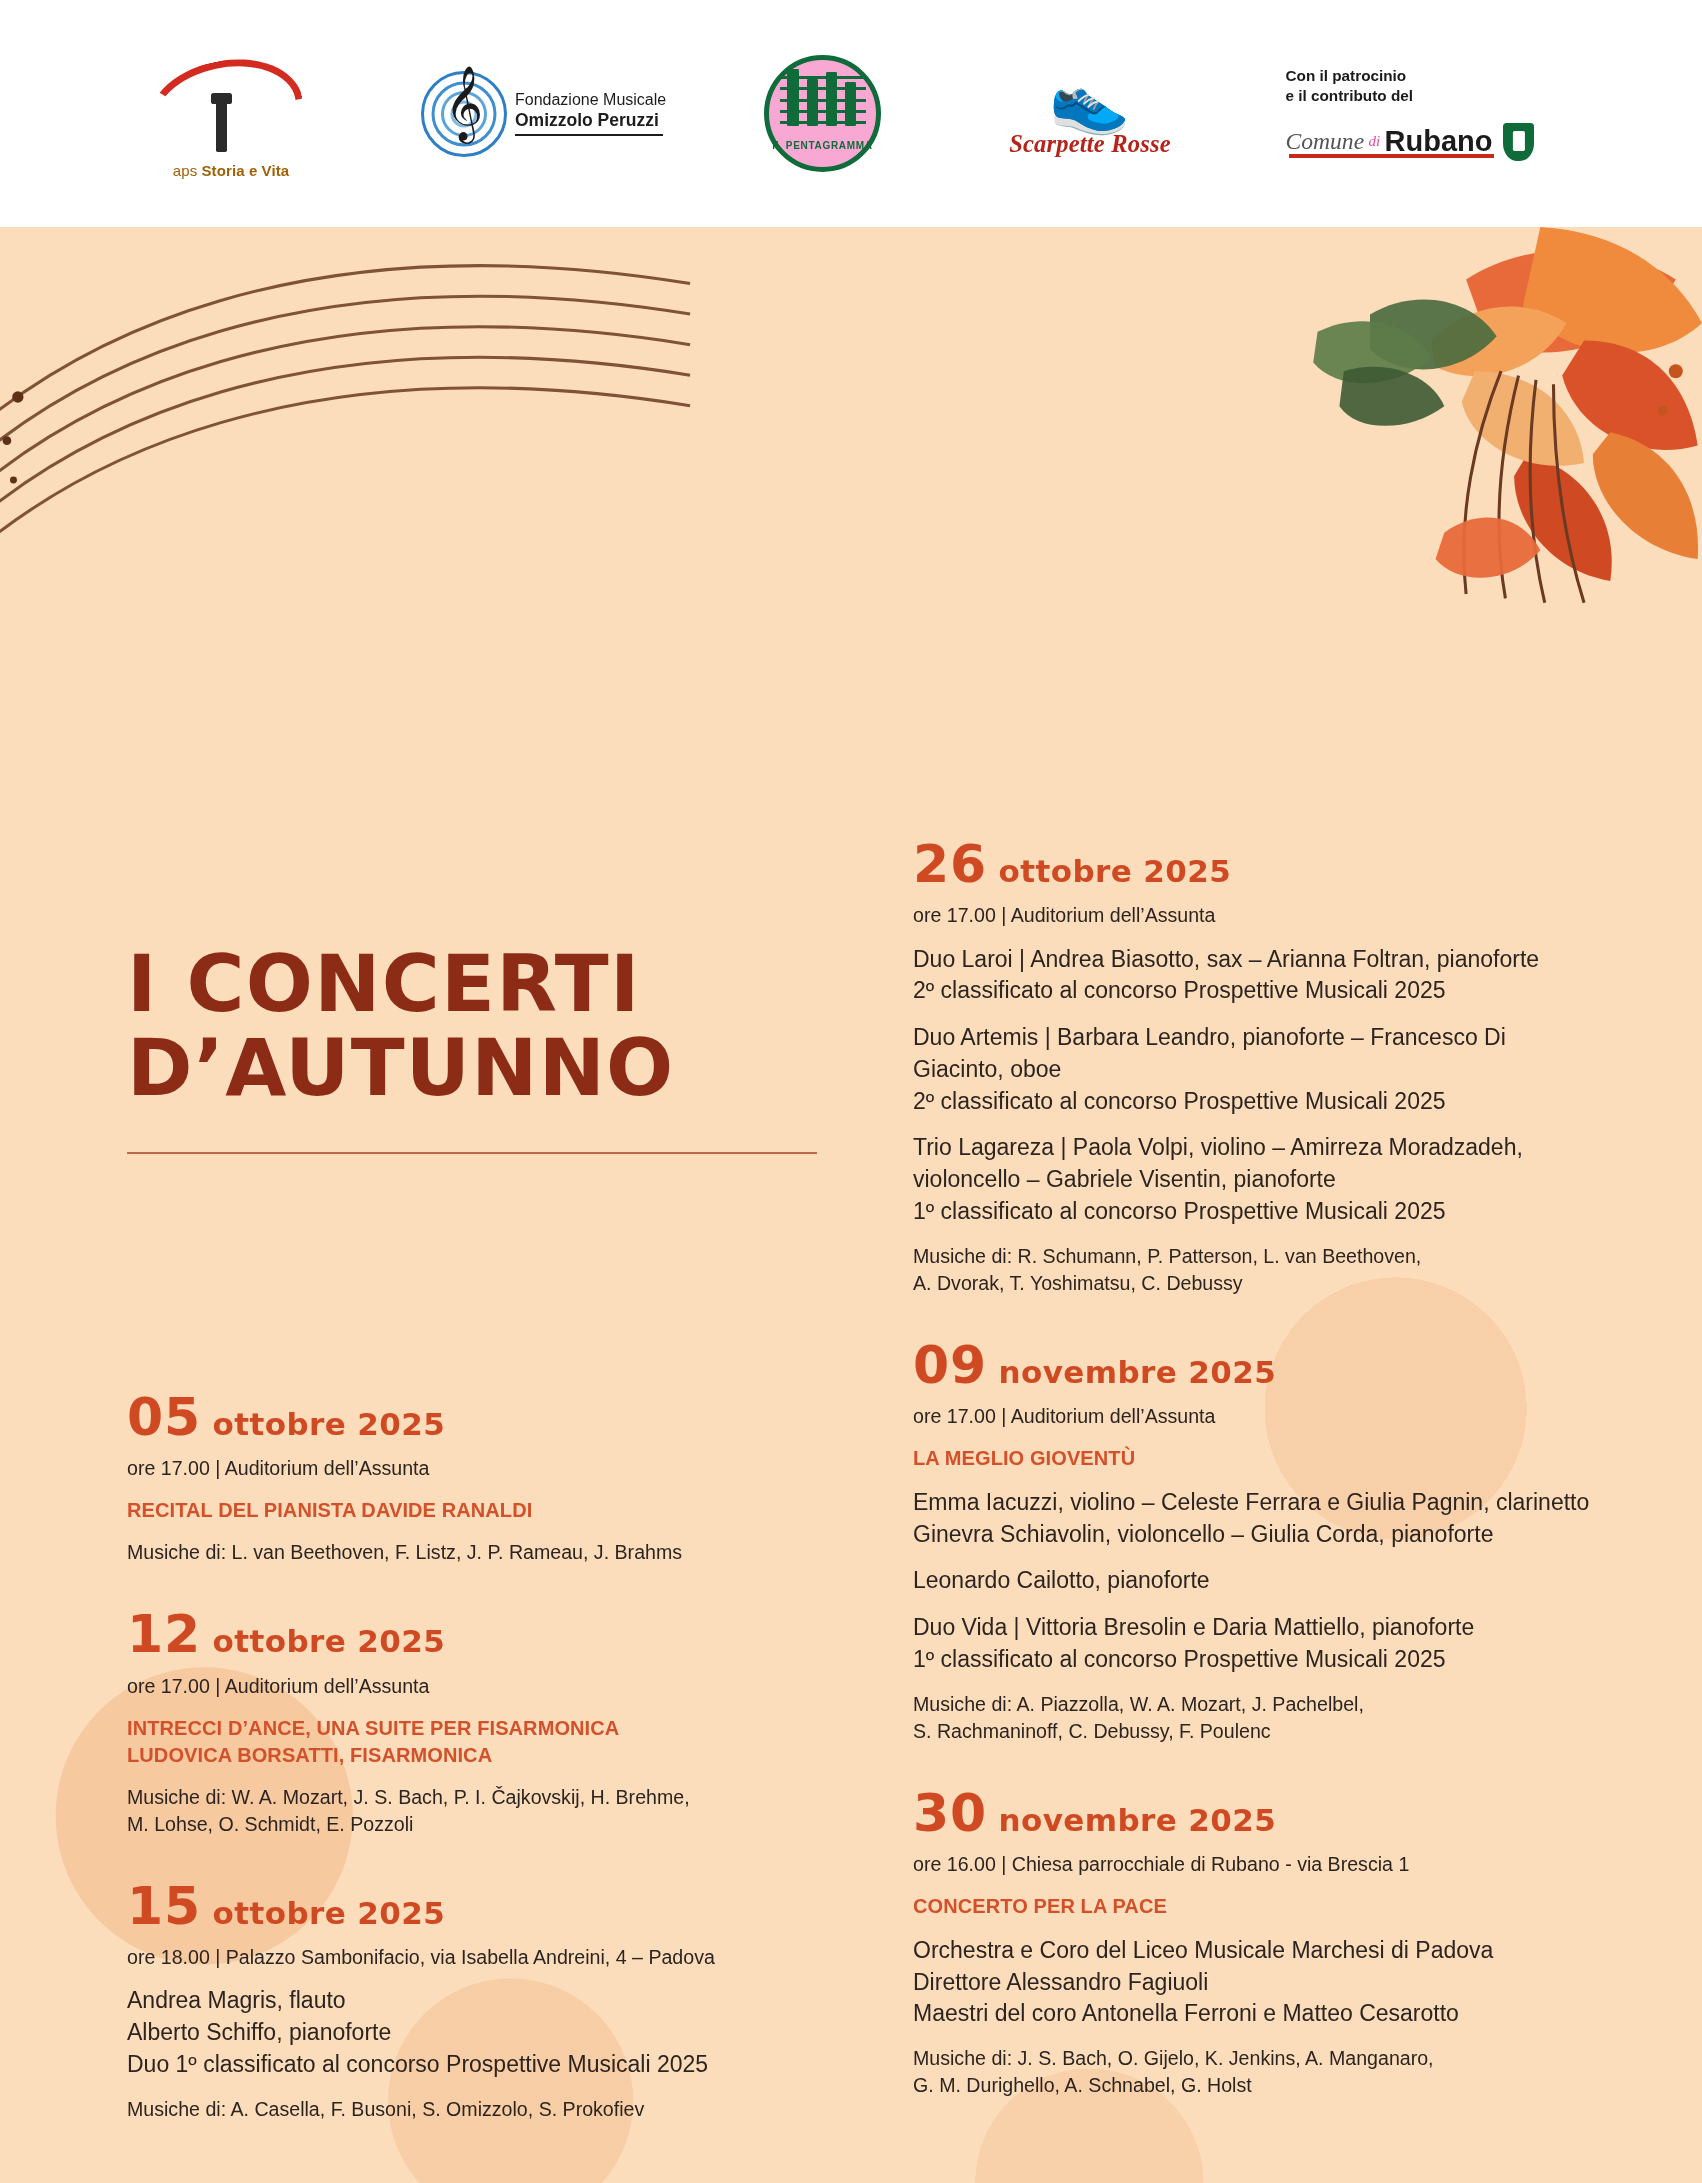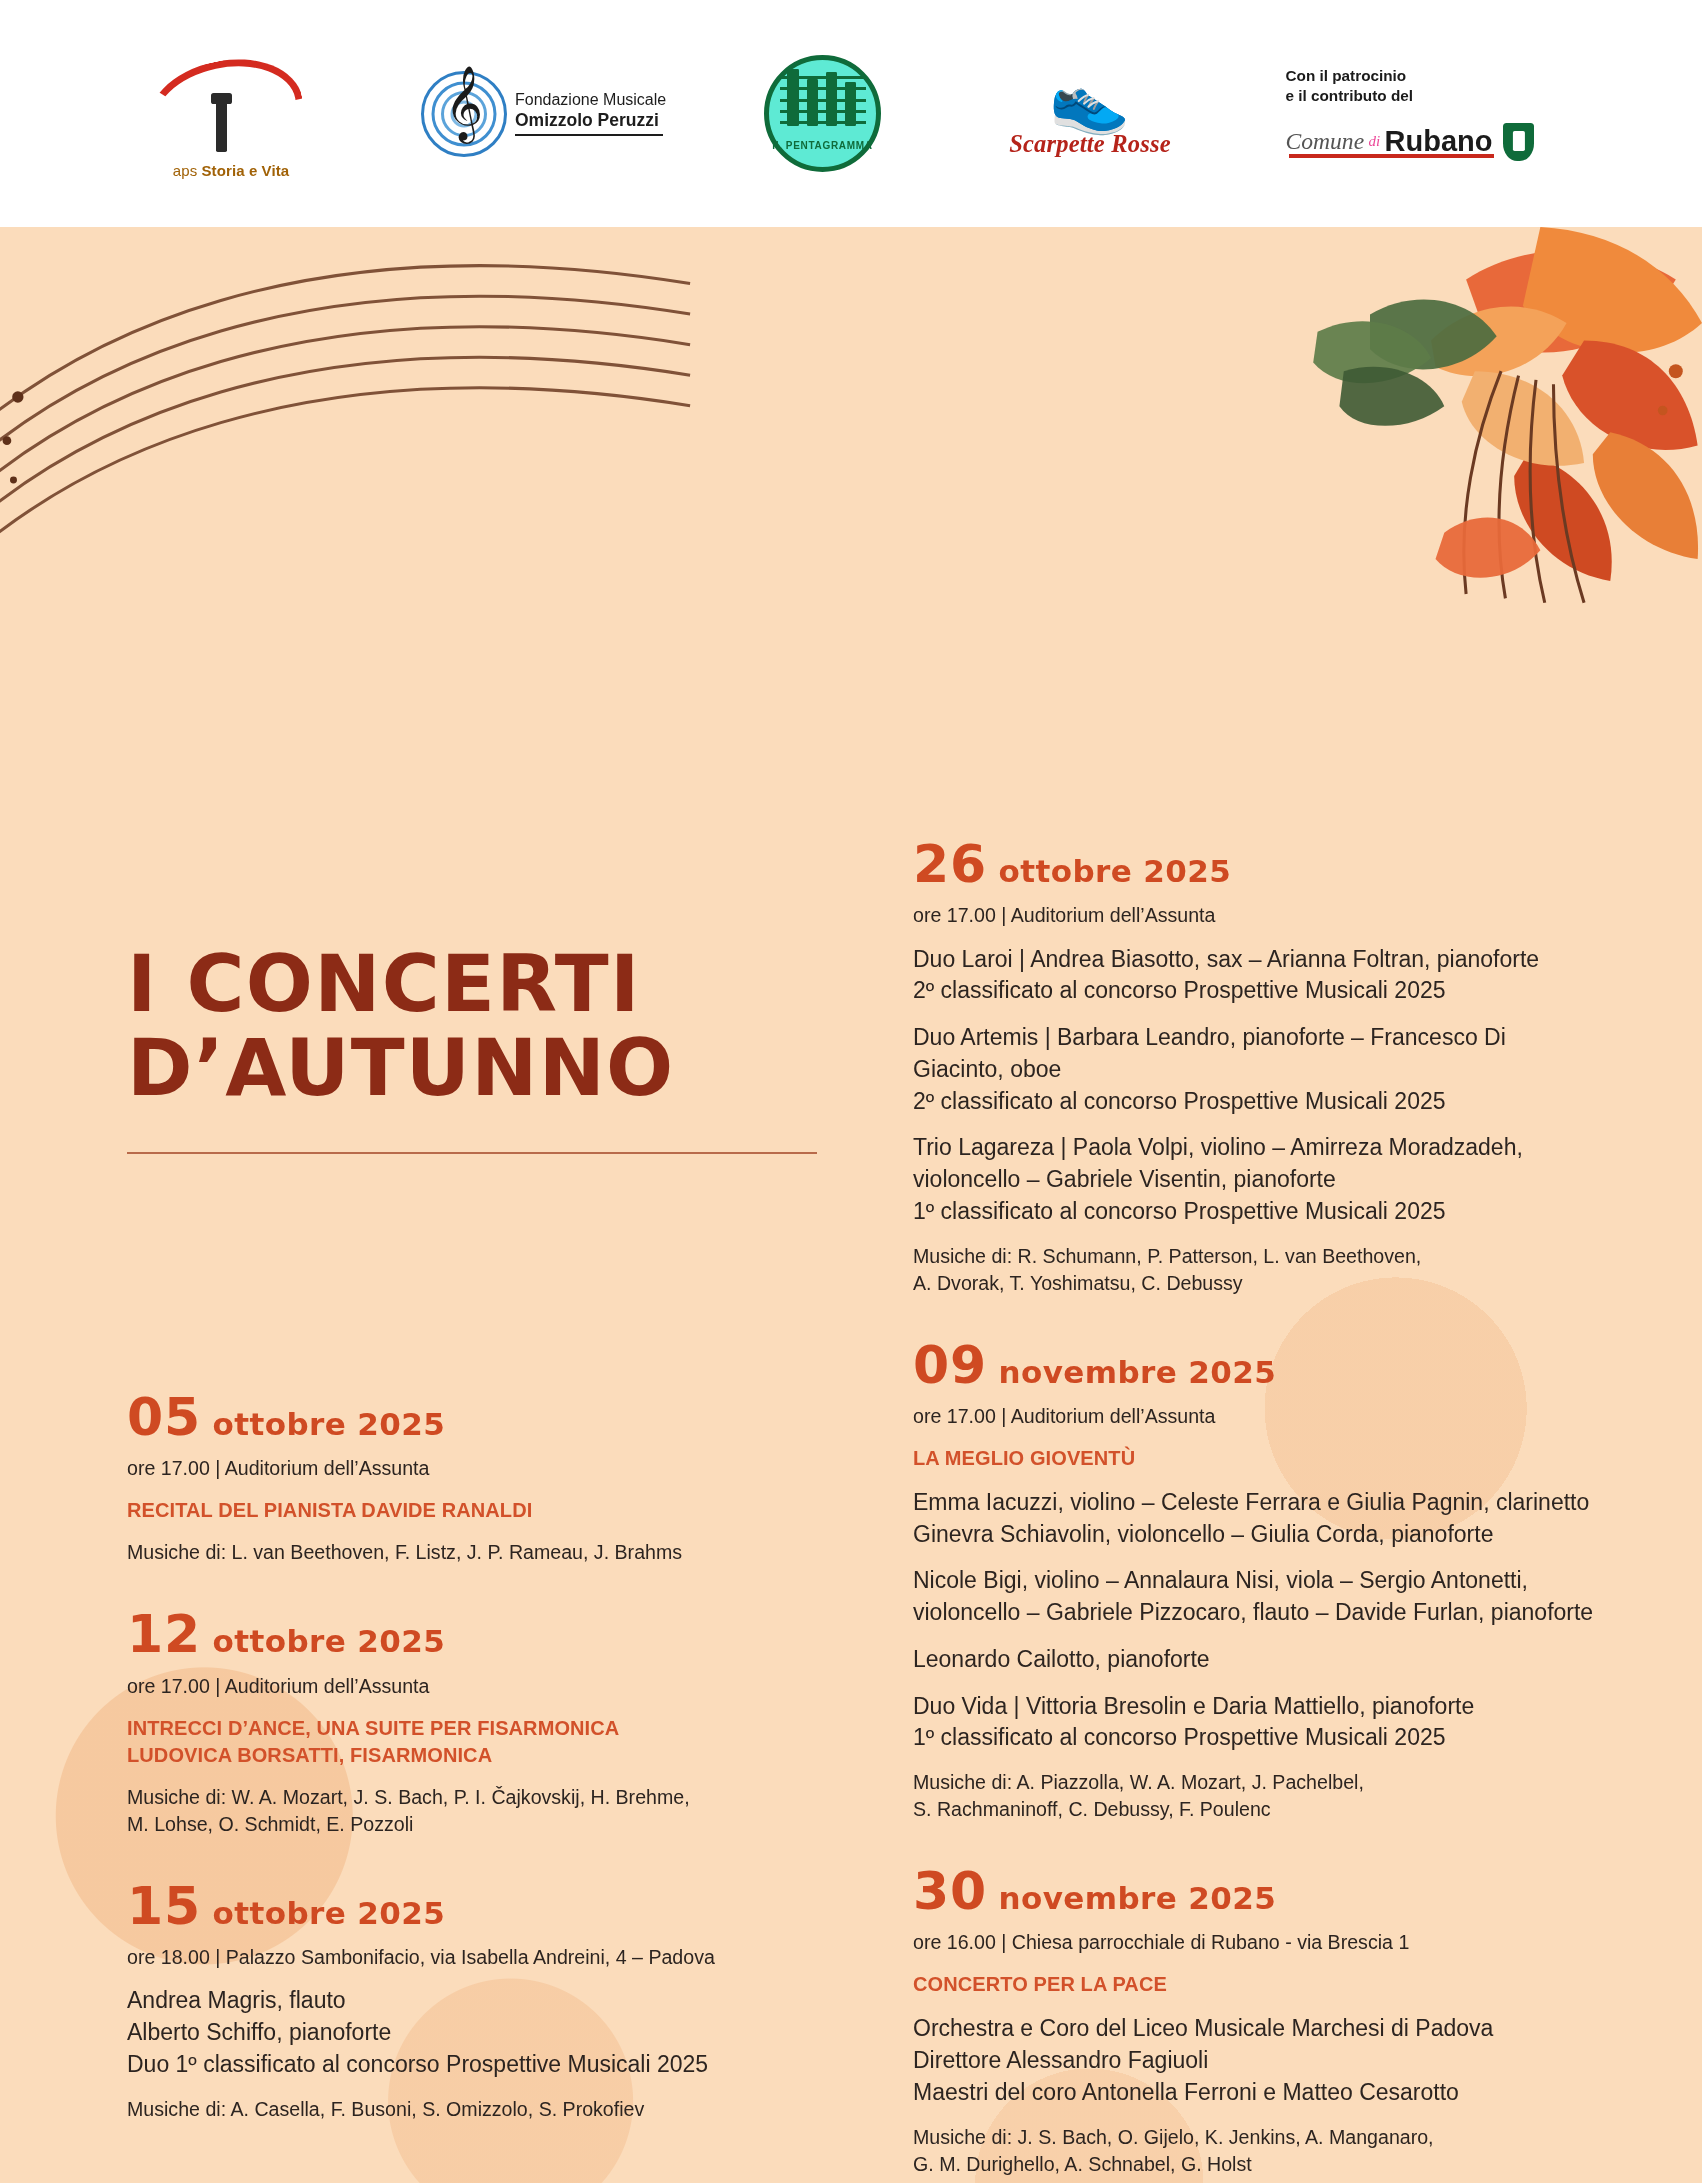--- a/index.html
+++ b/index.html
@@ -69,21 +69,21 @@
   .logo2 .words { display: flex; flex-direction: column; line-height: 1.18; }
   .logo2 .words .l1 { font-size: 16px; color: #1d1d1d; }
   .logo2 .words .l2 { font-size: 17.5px; color: #1d1d1d; font-weight: bold; }
   .logo2 .rule { width: 148px; height: 2.2px; background: #1d1d1d; margin-top: 3.1px; }
 
   
   .logo3 { width: 144px; }
   .logo3 .circle {
     width: 117px; height: 117px; border-radius: 50%;
     border: 5.7px solid #0f6b3a; display: flex; align-items: center; justify-content: center;
-    flex-direction: column; position: relative; background: #5eead4; gap: 7px;
+    flex-direction: column; position: relative; background: #f9a8d4; gap: 7px;
   }
   .logo3 .staff { width: 86px; height: 52px; position: relative; }
   .logo3 .staff .ln { position: absolute; left: 0; width: 86px; height: 3.1px; background: #0f6b3a; }
   .logo3 .staff .ln:nth-child(1){top:0}
   .logo3 .staff .ln:nth-child(2){top:11.4px}
   .logo3 .staff .ln:nth-child(3){top:23px}
   .logo3 .staff .ln:nth-child(4){top:34px}
   .logo3 .staff .ln:nth-child(5){top:45px}
   .logo3 .staff .blk {
     position: absolute; background: #0f6b3a; border-radius: 1.3px;
@@ -333,21 +333,20 @@
     </div>
 
     <div class="event">
       <div class="ev-date">
         <span class="ev-day">09</span>
         <span class="ev-month">novembre 2025</span>
       </div>
       <div class="ev-place">ore 17.00 | Auditorium dell’Assunta</div>
       <div class="ev-head">LA MEGLIO GIOVENTÙ</div>
       <div class="ev-block">Emma Iacuzzi, violino – Celeste Ferrara e Giulia Pagnin, clarinetto<br>Ginevra Schiavolin, violoncello – Giulia Corda, pianoforte</div>
-      <div class="ev-block">Nicole Bigi, violino – Annalaura Nisi, viola – Sergio Antonetti, violoncello – Gabriele Pizzocaro, flauto – Davide Furlan, pianoforte</div>
       <div class="ev-block">Leonardo Cailotto, pianoforte</div>
       <div class="ev-block">Duo Vida | Vittoria Bresolin e Daria Mattiello, pianoforte<br>1º classificato al concorso Prospettive Musicali 2025</div>
       <div class="ev-music">Musiche di: A. Piazzolla, W. A. Mozart, J. Pachelbel,<br>S. Rachmaninoff, C. Debussy, F. Poulenc</div>
     </div>
 
     <div class="event">
       <div class="ev-date">
         <span class="ev-day">30</span>
         <span class="ev-month">novembre 2025</span>
       </div>

